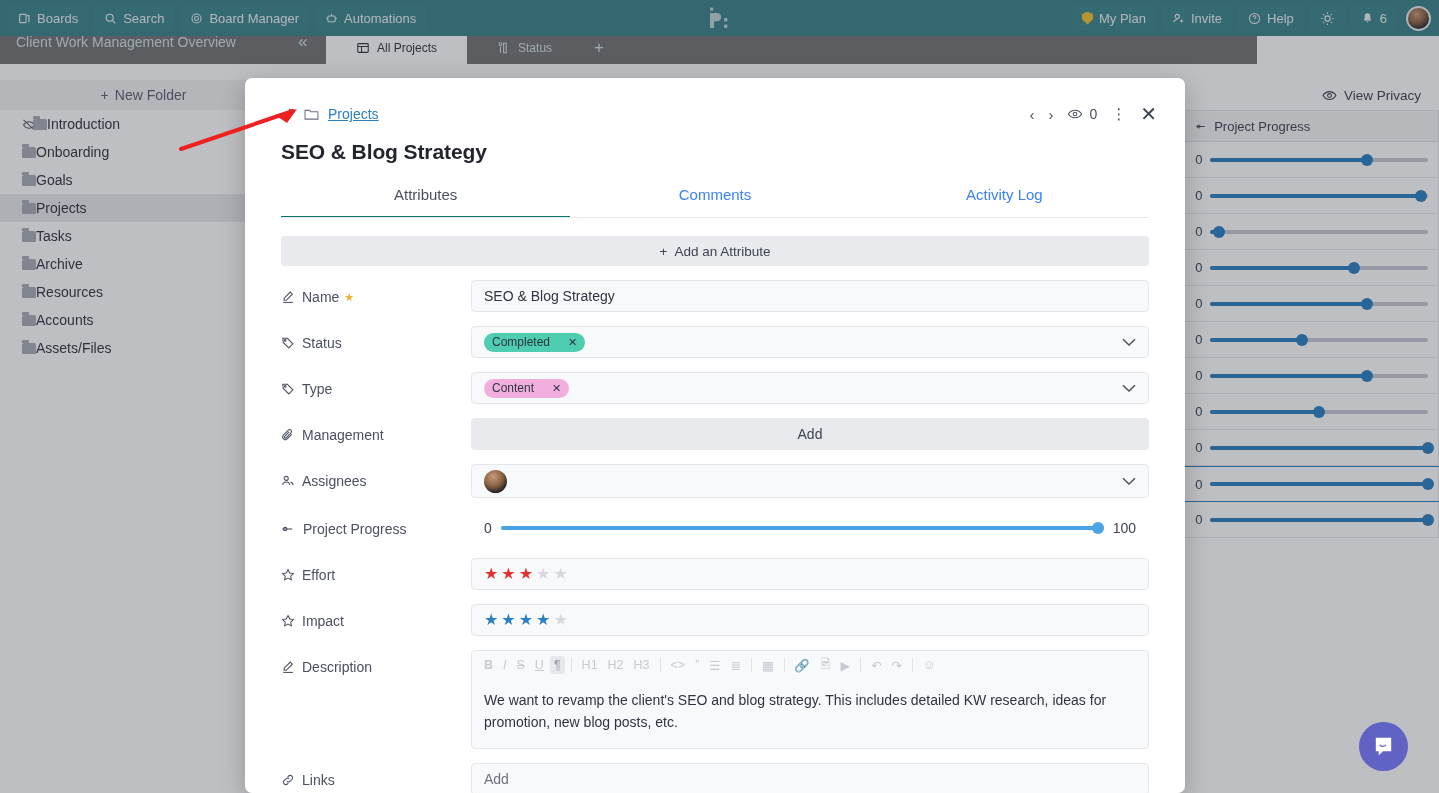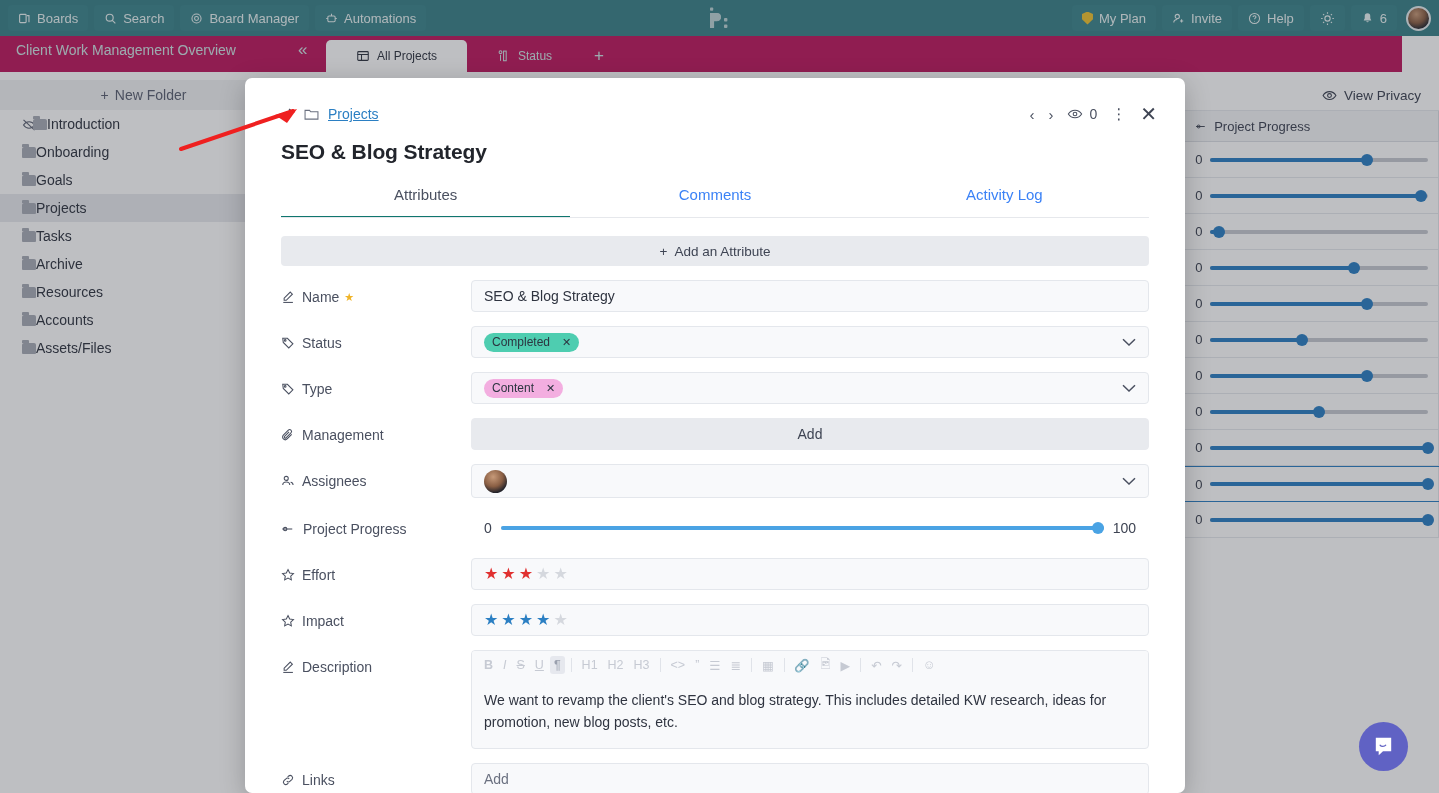--- a/index.html
+++ b/index.html
@@ -33,22 +33,22 @@
     background: radial-gradient(circle at 40% 30%, #c89a78 0%, #8a5f44 45%, #2a2a30 75%);
     border: 2px solid #e7eef0; margin-left: 3px;
   }
   .logo-center {
     position: absolute; left: 707px; top: 7px;
     width: 24px; height: 22px;
   }
 
   
   .viewbar {
-    position: absolute; left: 0; top: 28px; width: 1402px; height: 44px;
-    background: #be185d; display: flex; align-items: flex-end; z-index: 4;
+    position: absolute; left: 0; top: 20px; width: 1257px; height: 44px;
+    background: #737373; display: flex; align-items: flex-end; z-index: 4;
   }
   .board-title {
     position: absolute; left: 16px; top: 14px;
     color: #cfe3e4; font-size: 14px;
   }
   .collapse-chevs { position: absolute; left: 298px; top: 12px; color: #cfe3e4; font-size: 17px; }
   .tabs-row { position: absolute; left: 326px; bottom: 0; display: flex; align-items: flex-end; gap: 0; }
   .vtab {
     display: flex; align-items: center; gap: 7px;
     height: 32px; padding: 0 30px; font-size: 12px;
@@ -159,21 +159,21 @@
   .req { color: #f0b429; font-size: 11px; margin-left: -2px; }
   .afield { flex: 1; }
   .box {
     background: #f8f9fb; border: 1px solid #e4e7ec; border-radius: 4px;
     min-height: 32px; display: flex; align-items: center; padding: 0 12px;
     font-size: 14px; color: #2f3440; position: relative;
   }
   .box.grey { background: #e8eaee; border-color: #e8eaee; justify-content: center; color: #3e4453; }
   .chev { position: absolute; right: 12px; top: 50%; transform: translateY(-50%); color: #4a5060; }
   .chip {
-    display: inline-flex; align-items: center; gap: 12px;
+    display: inline-flex; align-items: center; gap: 18px;
     height: 19px; padding: 0 8px; border-radius: 10px;
     font-size: 12px; color: #2c3540; justify-content: space-between;
   }
   .chip.teal { background: #4ecdb0; }
   .chip.pink { background: #f3aee0; }
   .chip .x { font-size: 11px; color: #2c3540; }
   .av-md { width: 23px; height: 23px; border-radius: 50%;
     background: radial-gradient(circle at 40% 30%, #c79a79 0%, #8a5f44 45%, #23232a 75%); }
   .slider-row { display: flex; align-items: center; gap: 9px; width: 100%; }
   .slider-row .lbl { font-size: 14px; color: #3e4453; }

